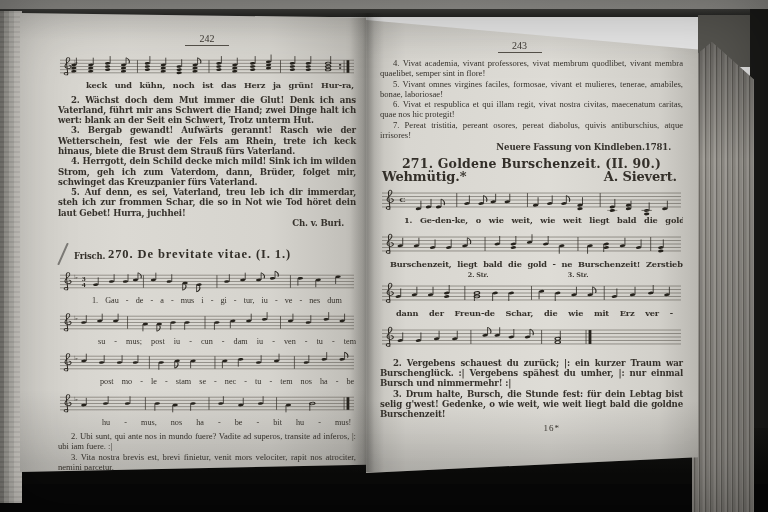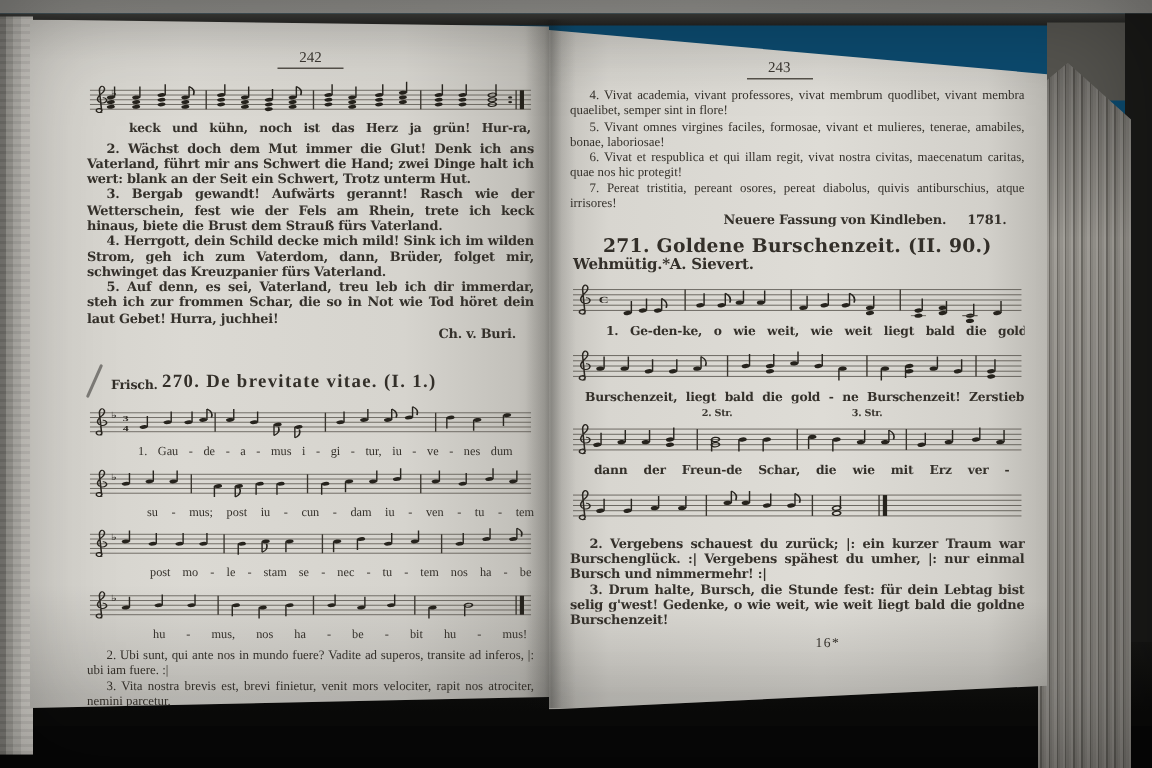--- a/index.html
+++ b/index.html
@@ -1,16 +1,16 @@
 <!DOCTYPE html>
 <html><head>
 <meta charset="utf-8">
 <style>
   html,body{margin:0;padding:0;background:#000;}
-  .photo{position:relative;width:768px;height:512px;background:#0c4a6e;overflow:hidden;
+  .photo{position:relative;width:768px;height:512px;background:#e5e5e5;overflow:hidden;
          font-family:"Liberation Serif",serif;}
   .photo *{box-sizing:border-box;}
 
   
   .band-top{position:absolute;left:0;top:0;width:768px;height:9px;
     background:linear-gradient(to right,#8b8a86,#93928e 60%,#8a8985);}
   .band-shadow{position:absolute;left:0;top:9px;width:768px;height:8px;
     background:linear-gradient(#3c3c39,#232321);}
   .bg-right-upper{position:absolute;left:698px;top:15px;width:70px;height:52px;background:#55544f;}
   .bg-right-dark{position:absolute;left:750px;top:9px;width:18px;height:503px;background:#1a1a18;}
@@ -49,31 +49,31 @@
   .vignette{position:absolute;inset:0;z-index:6;pointer-events:none;
     box-shadow:inset 0 0 70px rgba(0,0,0,0.35);}
 
   
   .frak{font-family:"DejaVu Serif",serif;font-weight:700;letter-spacing:-0.15px;}
   .ant{font-family:"Liberation Serif",serif;font-weight:400;}
   .pagenum{width:44px;margin:0 auto;text-align:center;font-size:10px;line-height:11px;
     color:#3b3731;border-bottom:1px solid #55514a;padding-bottom:1px;}
   .page-right .pagenum{transform:translateX(-12px);}
   .v{margin:0;font-size:8.6px;line-height:10.3px;text-indent:13px;text-align:justify;color:#35312b;}
-  .attr-row{display:flex;justify-content:flex-end;gap:14px;font-size:8.6px;line-height:10px;
+  .attr-row{display:flex;justify-content:flex-end;font-size:8.6px;line-height:10px;
     padding-right:12px;color:#35312b;}
   .song-header{position:relative;margin-top:19px;height:17px;}
   .song-header .tempo{position:absolute;left:16px;top:4px;font-size:8.4px;}
   .song-header .title270{position:absolute;left:50px;top:0;font-family:"Liberation Serif",serif;
     font-weight:700;font-size:12.5px;letter-spacing:0.9px;white-space:nowrap;}
   .pencil{position:absolute;left:4px;top:-5px;width:2px;height:24px;background:rgba(75,73,70,0.65);
     transform:rotate(24deg);border-radius:2px;}
   .header271{margin-top:3px;text-align:center;font-size:12.5px;font-weight:700;
     font-family:"DejaVu Serif",serif;letter-spacing:0.2px;white-space:nowrap;}
-  .tempo-row{display:flex;justify-content:flex-start;font-size:10px;line-height:10px;
+  .tempo-row{display:flex;justify-content:space-between;font-size:13px;line-height:10px;
     padding:1px 6px 0 2px;}
 
   
   .staffblock{position:relative;margin-top:2px;}
   .ssvg svg{display:block;width:100%;height:29px;}
   .page-right .ssvg svg{height:32px;}
   .sl{stroke:#56524b;stroke-width:0.65;}
   .bar{stroke:#3a362f;stroke-width:0.9;}
   .stem{stroke:#28251f;stroke-width:0.95;}
   .flag{stroke:#28251f;stroke-width:1.1;fill:none;}

